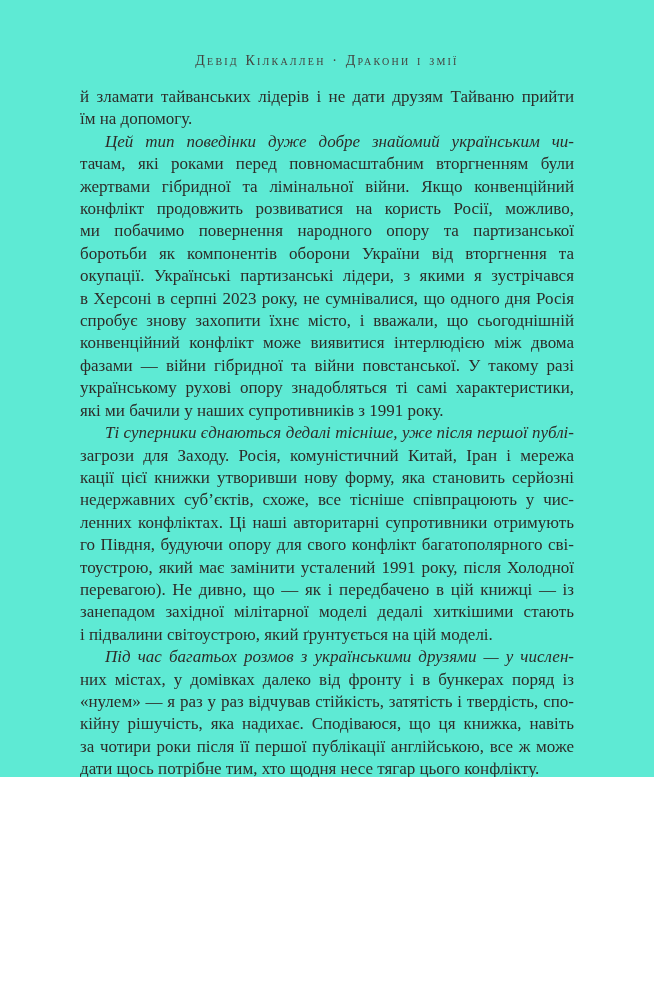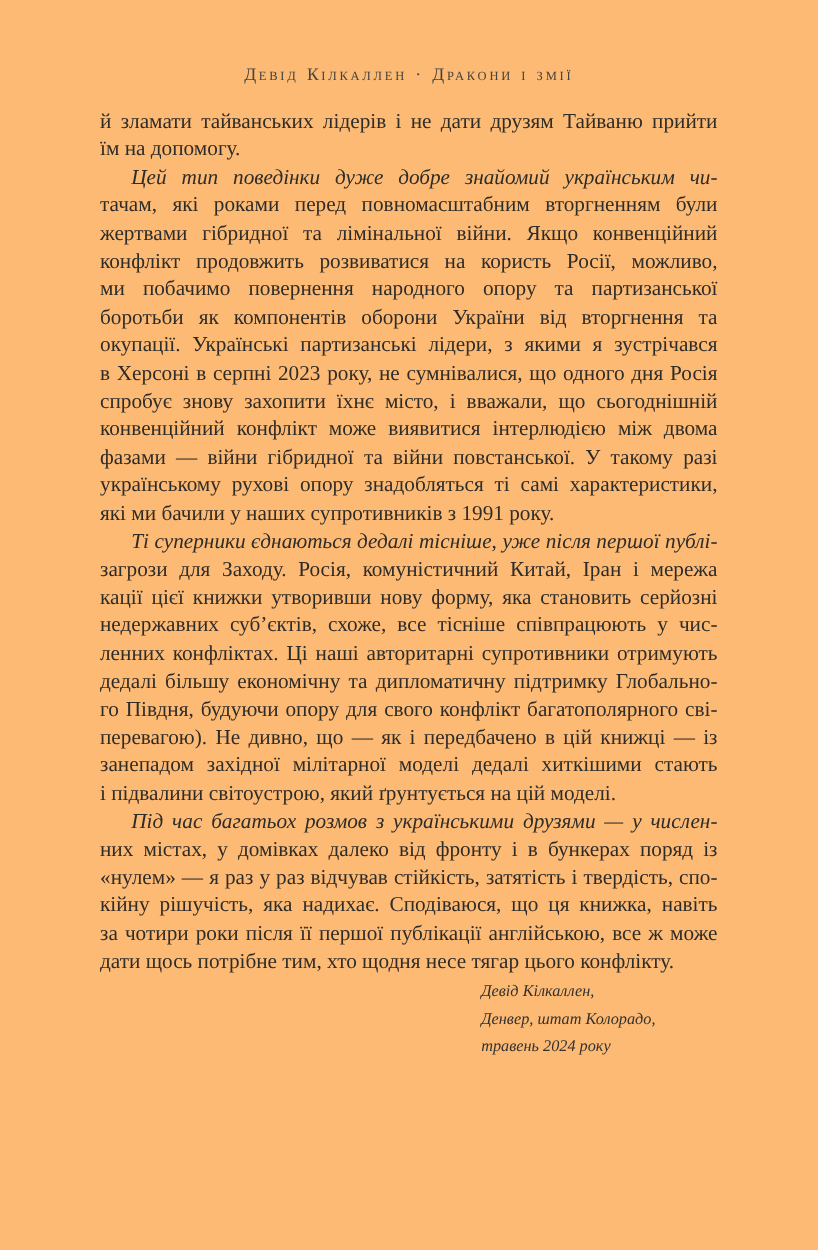--- a/index.html
+++ b/index.html
@@ -3,22 +3,22 @@
 <meta charset="utf-8">
 <style>
   html, body {
     margin: 0;
     padding: 0;
     background: #ffffff;
   }
   .page {
     position: relative;
     width: 654px;
-    height: 1000px;
-    background: #fdba74;
+    height: 777px;
+    background: #5eead4;
     color: #2e2c29;
     font-family: "Liberation Serif", serif;
     overflow: hidden;
   }
   .running-header {
     position: absolute;
     top: 53px;
     left: 0;
     right: 0;
     text-align: center;
@@ -82,22 +82,22 @@
         <div class="line">фазами — війни гібридної та війни повстанської. У такому разі</div>
         <div class="line">українському рухові опору знадобляться ті самі характеристики,</div>
         <div class="line end">які ми бачили у наших супротивників з 1991 року.</div>
       </div>
       <div class="para">
         <div class="line indent">Ті суперники єднаються дедалі тісніше, уже після першої публі-</div>
         <div class="line">загрози для Заходу. Росія, комуністичний Китай, Іран і мережа</div>
         <div class="line">кації цієї книжки утворивши нову форму, яка становить серйозні</div>
         <div class="line">недержавних суб’єктів, схоже, все тісніше співпрацюють у чис-</div>
         <div class="line">ленних конфліктах. Ці наші авторитарні супротивники отримують</div>
-        <div class="line">дедалі більшу економічну та дипломатичну підтримку Глобально-</div>
         <div class="line">го Півдня, будуючи опору для свого конфлікт багатополярного сві-</div>
+        <div class="line">тоустрою, який має замінити усталений 1991 року, після Холодної</div>
         <div class="line">перевагою). Не дивно, що — як і передбачено в цій книжці — із</div>
         <div class="line">занепадом західної мілітарної моделі дедалі хиткішими стають</div>
         <div class="line end">і підвалини світоустрою, який ґрунтується на цій моделі.</div>
       </div>
       <div class="para">
         <div class="line indent">Під час багатьох розмов з українськими друзями — у числен-</div>
         <div class="line">них містах, у домівках далеко від фронту і в бункерах поряд із</div>
         <div class="line">«нулем» — я раз у раз відчував стійкість, затятість і твердість, спо-</div>
         <div class="line">кійну рішучість, яка надихає. Сподіваюся, що ця книжка, навіть</div>
         <div class="line">за чотири роки після її першої публікації англійською, все ж може</div>

